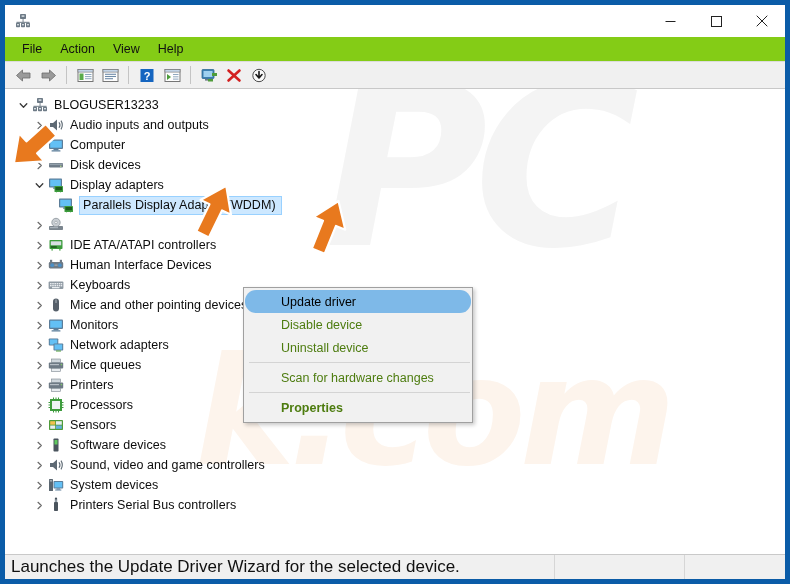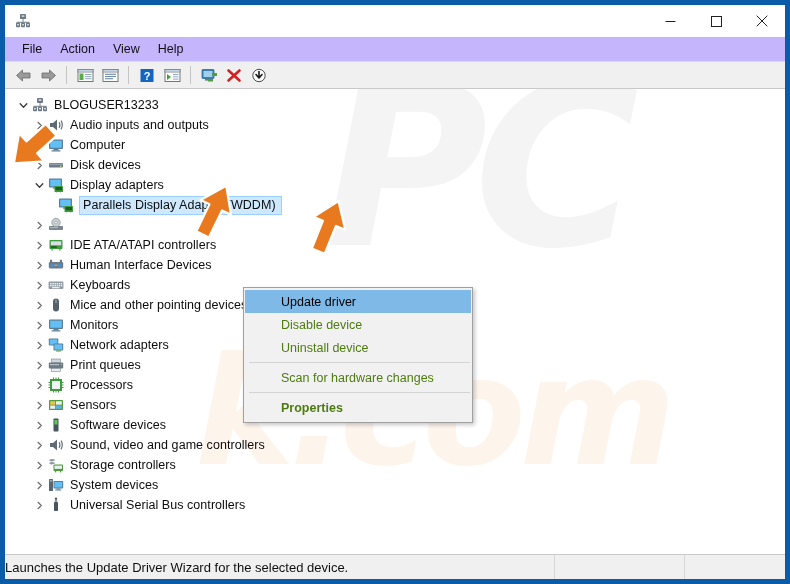--- a/index.html
+++ b/index.html
@@ -73,21 +73,21 @@
     background: transparent;
     border: none;
     cursor: default;
   }
   .win-btn svg { display:block; }
 
   
   .menubar {
     height: 24px;
     min-height: 24px;
-    background: #c4b5fd;
+    background: #84cc16;
     display: flex;
     align-items: center;
     padding-left: 8px;
     position: relative;
     z-index: 5;
   }
   .menu-item {
     font-size: 12.5px;
     color: #111;
     padding: 3px 9px;
@@ -229,20 +229,21 @@
     font-size: 12.5px;
     color: #4d7c0f;
     cursor: default;
     white-space: nowrap;
   }
   .ctxitem.hl {
     background: #7eb9e8;
     color: #000;
     margin: 0 1px;
     padding-left: 36px;
+    border-radius: 11px;
   }
   .ctxitem.bold { font-weight: bold; }
   .ctxsep {
     height: 1px;
     background: #d4d4d4;
     margin: 3px 2px 3px 5px;
   }
 
   
   .cursor-arrow {
@@ -258,22 +259,22 @@
     background: #f0f0f0;
     border-top: 1px solid #c9c9c9;
     display: flex;
     align-items: stretch;
     position: relative;
     z-index: 5;
   }
   .status-pane {
     display: flex;
     align-items: center;
-    padding-left: 0;
-    font-size: 13px;
+    padding-left: 6px;
+    font-size: 17px;
     color: #101010;
     border-right: 1px solid #d6d6d6;
     box-sizing: border-box;
   }
   .sp1 { flex: 1; }
   .sp2 { width: 130px; }
   .sp3 { width: 100px; border-right: none; }
 </style>
 </head>
 <body>
@@ -651,23 +652,40 @@
         </span>
         <span class="ticon">
           <svg width="16" height="16" viewBox="0 0 16 16">
             <rect x="3.5" y="2" width="9" height="3.5" fill="#cfd6dc" stroke="#7b858e" stroke-width="0.6"></rect>
             <rect x="0.8" y="5.5" width="14.4" height="6" rx="1" fill="#6e7a85"></rect>
             <rect x="2" y="7" width="9" height="1.2" fill="#b6bec5"></rect>
             <circle cx="13.4" cy="7.6" r="0.8" fill="#7fc96b"></circle>
             <rect x="3.5" y="11.5" width="9" height="3" fill="#e9edf0" stroke="#7b858e" stroke-width="0.6"></rect>
           </svg>
         </span>
-        <span class="tlabel">Print queues</span>
-      </div>
-
+        <span class="tlabel">Mice queues</span>
+      </div>
+
+      <div class="tnode lvl1">
+        <span class="twist">
+          <svg width="9" height="9" viewBox="0 0 9 9">
+              <path d="M3 1.3 L6.3 4.5 L3 7.7" fill="none" stroke="#6a6a6a" stroke-width="1.2" stroke-linecap="round" stroke-linejoin="round"></path>
+            </svg>
+        </span>
+        <span class="ticon">
+          <svg width="16" height="16" viewBox="0 0 16 16">
+            <rect x="3.5" y="2" width="9" height="3.5" fill="#cfd6dc" stroke="#7b858e" stroke-width="0.6"></rect>
+            <rect x="0.8" y="5.5" width="14.4" height="6" rx="1" fill="#6e7a85"></rect>
+            <rect x="2" y="7" width="9" height="1.2" fill="#b6bec5"></rect>
+            <circle cx="13.4" cy="7.6" r="0.8" fill="#7fc96b"></circle>
+            <rect x="3.5" y="11.5" width="9" height="3" fill="#e9edf0" stroke="#7b858e" stroke-width="0.6"></rect>
+          </svg>
+        </span>
+        <span class="tlabel">Printers</span>
+      </div>
 
       <div class="tnode lvl1">
         <span class="twist">
           <svg width="9" height="9" viewBox="0 0 9 9">
               <path d="M3 1.3 L6.3 4.5 L3 7.7" fill="none" stroke="#6a6a6a" stroke-width="1.2" stroke-linecap="round" stroke-linejoin="round"></path>
             </svg>
         </span>
         <span class="ticon">
           <svg width="16" height="16" viewBox="0 0 16 16">
             <rect x="2" y="2" width="12" height="12" fill="#3e9c3e"></rect>
@@ -733,38 +751,20 @@
         <span class="ticon">
           <svg width="16" height="16" viewBox="0 0 16 16">
             <path d="M2 6 L5 6 L9 2.5 L9 13.5 L5 10 L2 10 Z" fill="#5e6a74"></path>
             <path d="M11 5.2 Q13 8 11 10.8" fill="none" stroke="#5e6a74" stroke-width="1.1"></path>
             <path d="M13 3.6 Q15.6 8 13 12.4" fill="none" stroke="#5e6a74" stroke-width="1.1"></path>
           </svg>
         </span>
         <span class="tlabel">Sound, video and game controllers</span>
       </div>
 
-      <div class="tnode lvl1">
-        <span class="twist">
-          <svg width="9" height="9" viewBox="0 0 9 9">
-              <path d="M3 1.3 L6.3 4.5 L3 7.7" fill="none" stroke="#6a6a6a" stroke-width="1.2" stroke-linecap="round" stroke-linejoin="round"></path>
-            </svg>
-        </span>
-        <span class="ticon">
-          <svg width="16" height="16" viewBox="0 0 16 16">
-            <path d="M1.5 2.5 Q4.5 1.2 7.5 3 Q4.5 5.2 1.5 4 Z" fill="#8f9aa3"></path>
-            <path d="M1.5 5.5 Q4.5 4.2 7.5 6 Q4.5 8.2 1.5 7 Z" fill="#8f9aa3"></path>
-            <rect x="5.5" y="7.5" width="9.5" height="6.5" rx="0.8" fill="#4f9c3a"></rect>
-            <rect x="6.5" y="8.6" width="7.5" height="3.3" fill="#e8eef2"></rect>
-            <rect x="7" y="14" width="1.2" height="1.4" fill="#4f9c3a"></rect>
-            <rect x="12" y="14" width="1.2" height="1.4" fill="#4f9c3a"></rect>
-          </svg>
-        </span>
-        <span class="tlabel">Storage controllers</span>
-      </div>
 
       <div class="tnode lvl1">
         <span class="twist">
           <svg width="9" height="9" viewBox="0 0 9 9">
               <path d="M3 1.3 L6.3 4.5 L3 7.7" fill="none" stroke="#6a6a6a" stroke-width="1.2" stroke-linecap="round" stroke-linejoin="round"></path>
             </svg>
         </span>
         <span class="ticon">
           <svg width="16" height="16" viewBox="0 0 16 16">
             <rect x="1" y="2" width="4" height="12" rx="0.6" fill="#5a6670"></rect>
@@ -784,21 +784,21 @@
               <path d="M3 1.3 L6.3 4.5 L3 7.7" fill="none" stroke="#6a6a6a" stroke-width="1.2" stroke-linecap="round" stroke-linejoin="round"></path>
             </svg>
         </span>
         <span class="ticon">
           <svg width="16" height="16" viewBox="0 0 16 16">
             <rect x="6" y="5" width="4" height="9" rx="0.8" fill="#4a545d"></rect>
             <rect x="6.8" y="1.5" width="2.4" height="3.5" fill="#8f9aa3"></rect>
             <circle cx="8" cy="1.6" r="1.1" fill="#4a545d"></circle>
           </svg>
         </span>
-        <span class="tlabel">Universal Serial Bus controllers</span>
+        <span class="tlabel">Printers Serial Bus controllers</span>
       </div>
 
     </div>
 
     <div class="ctxmenu">
       <div class="ctxitem hl">Update driver</div>
       <div class="ctxitem">Disable device</div>
       <div class="ctxitem">Uninstall device</div>
       <div class="ctxsep"></div>
       <div class="ctxitem">Scan for hardware changes</div>

